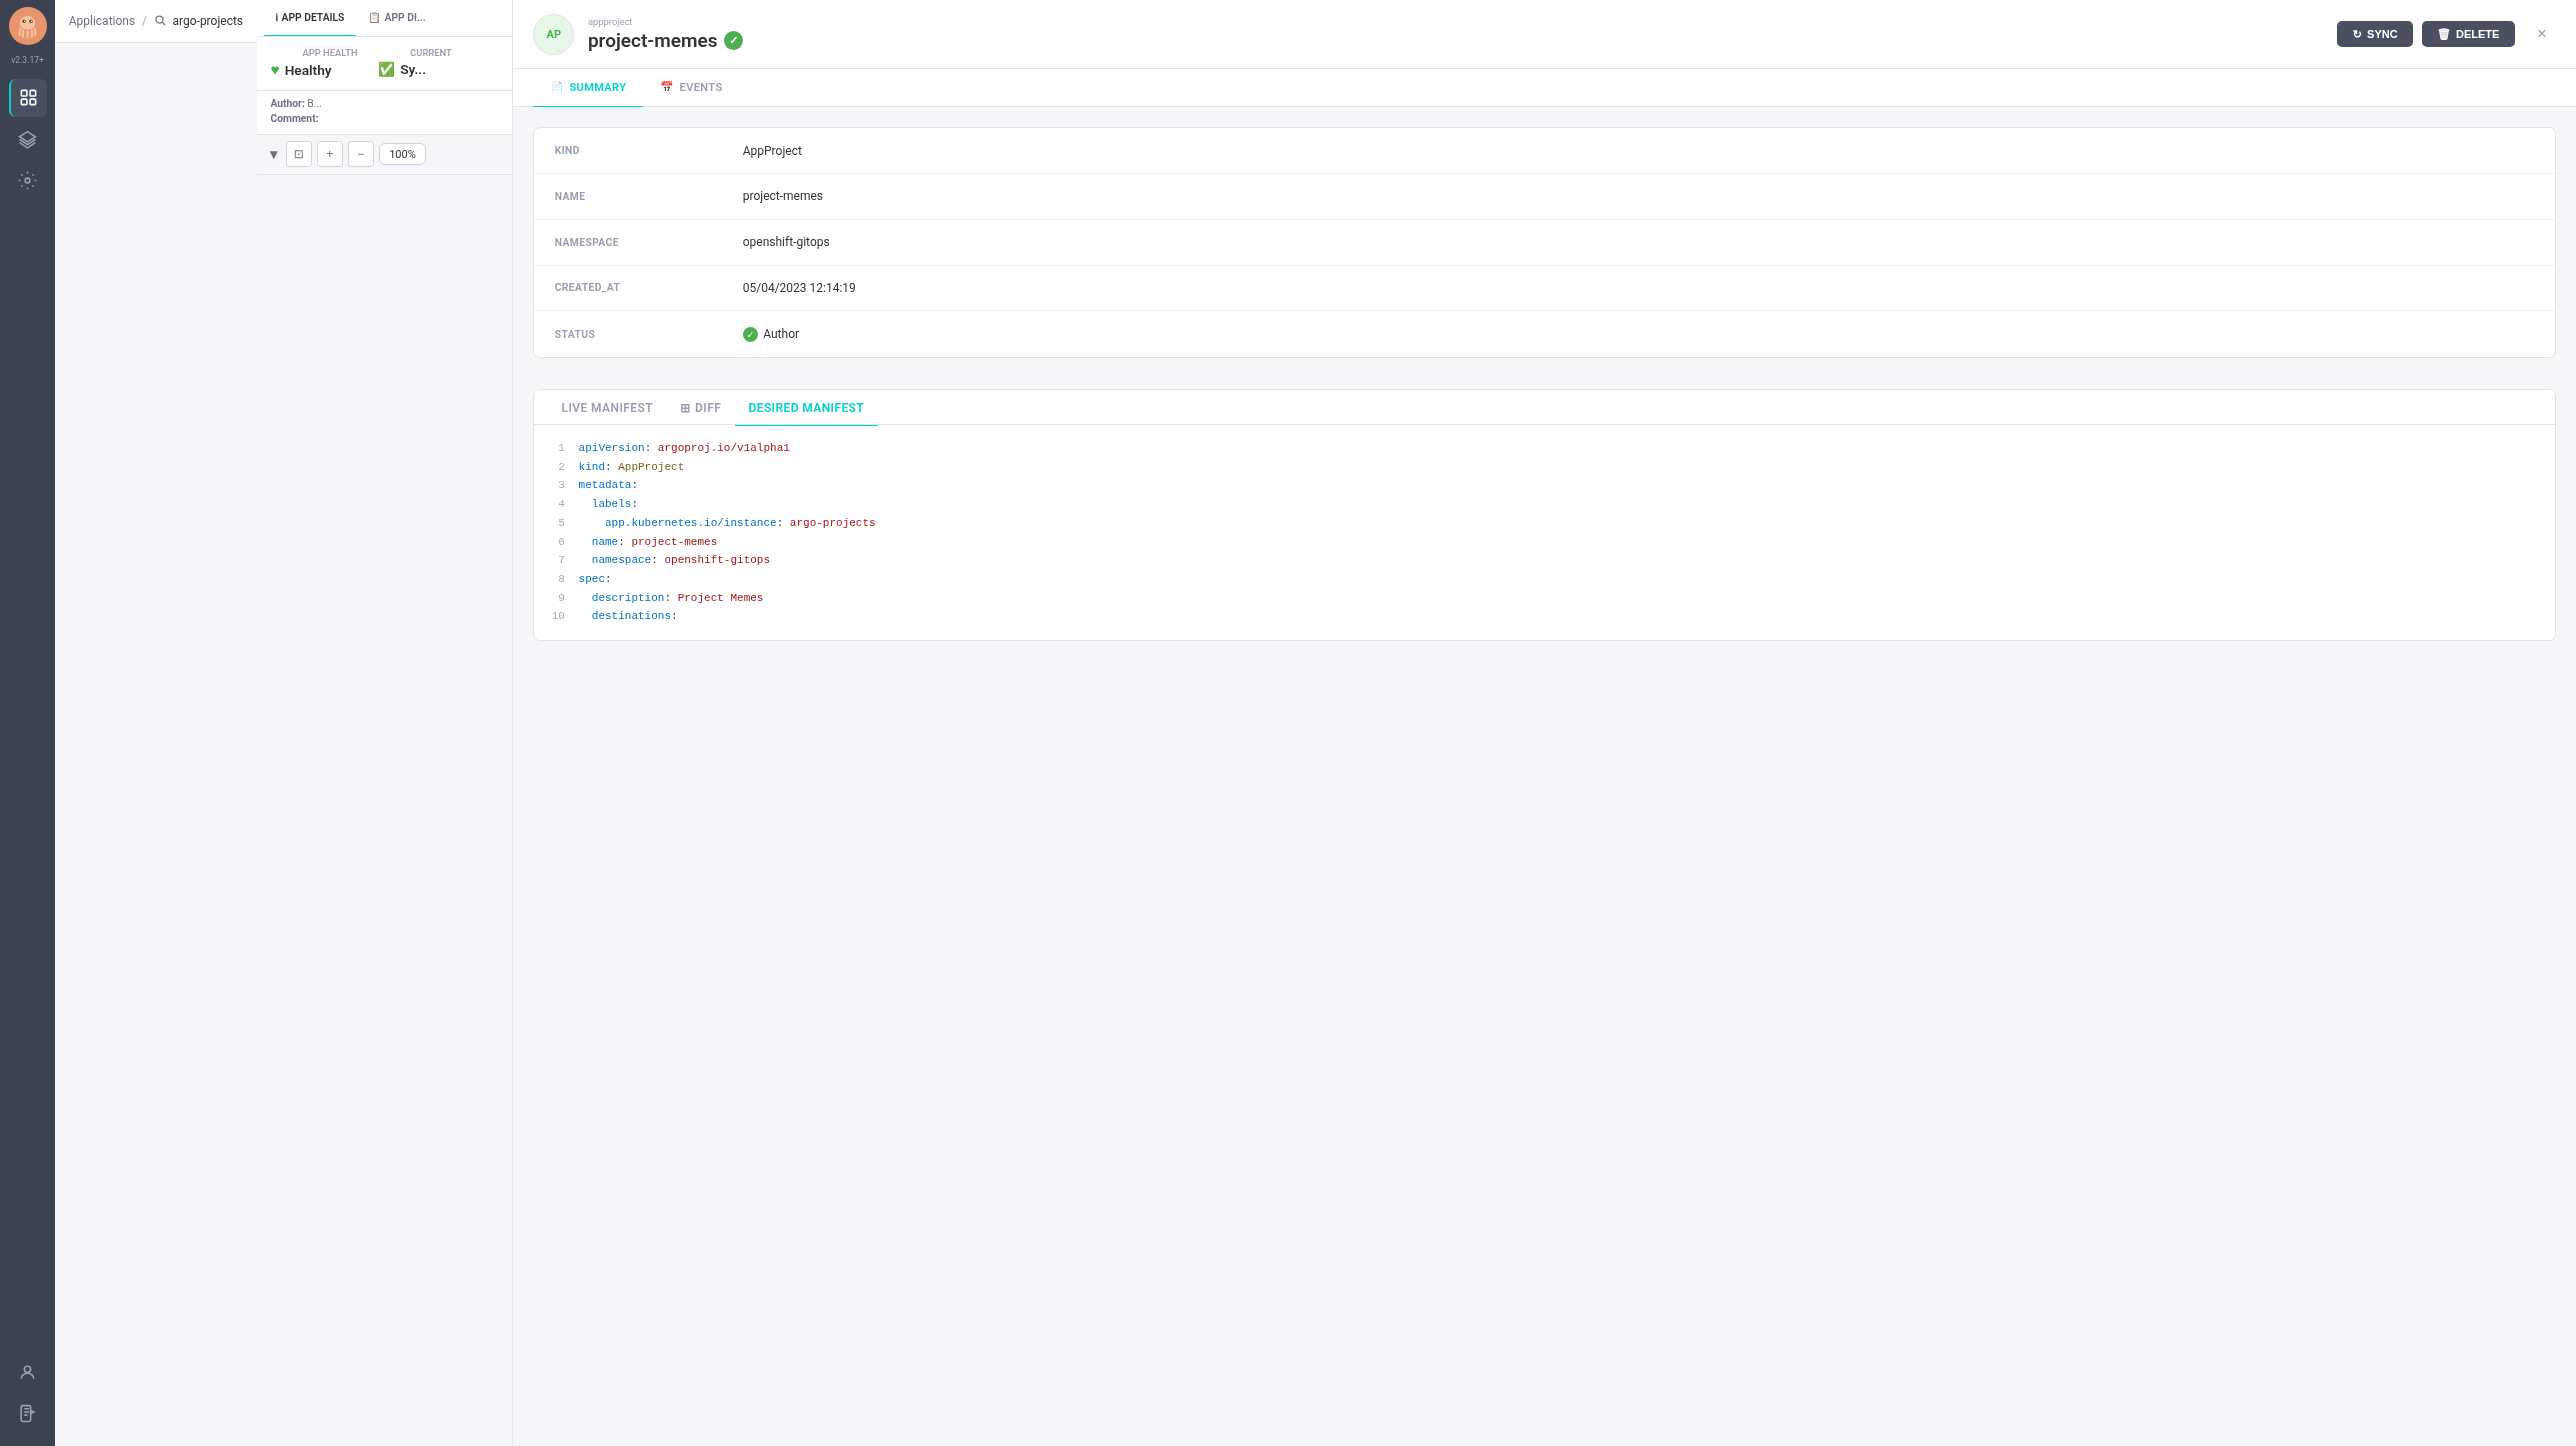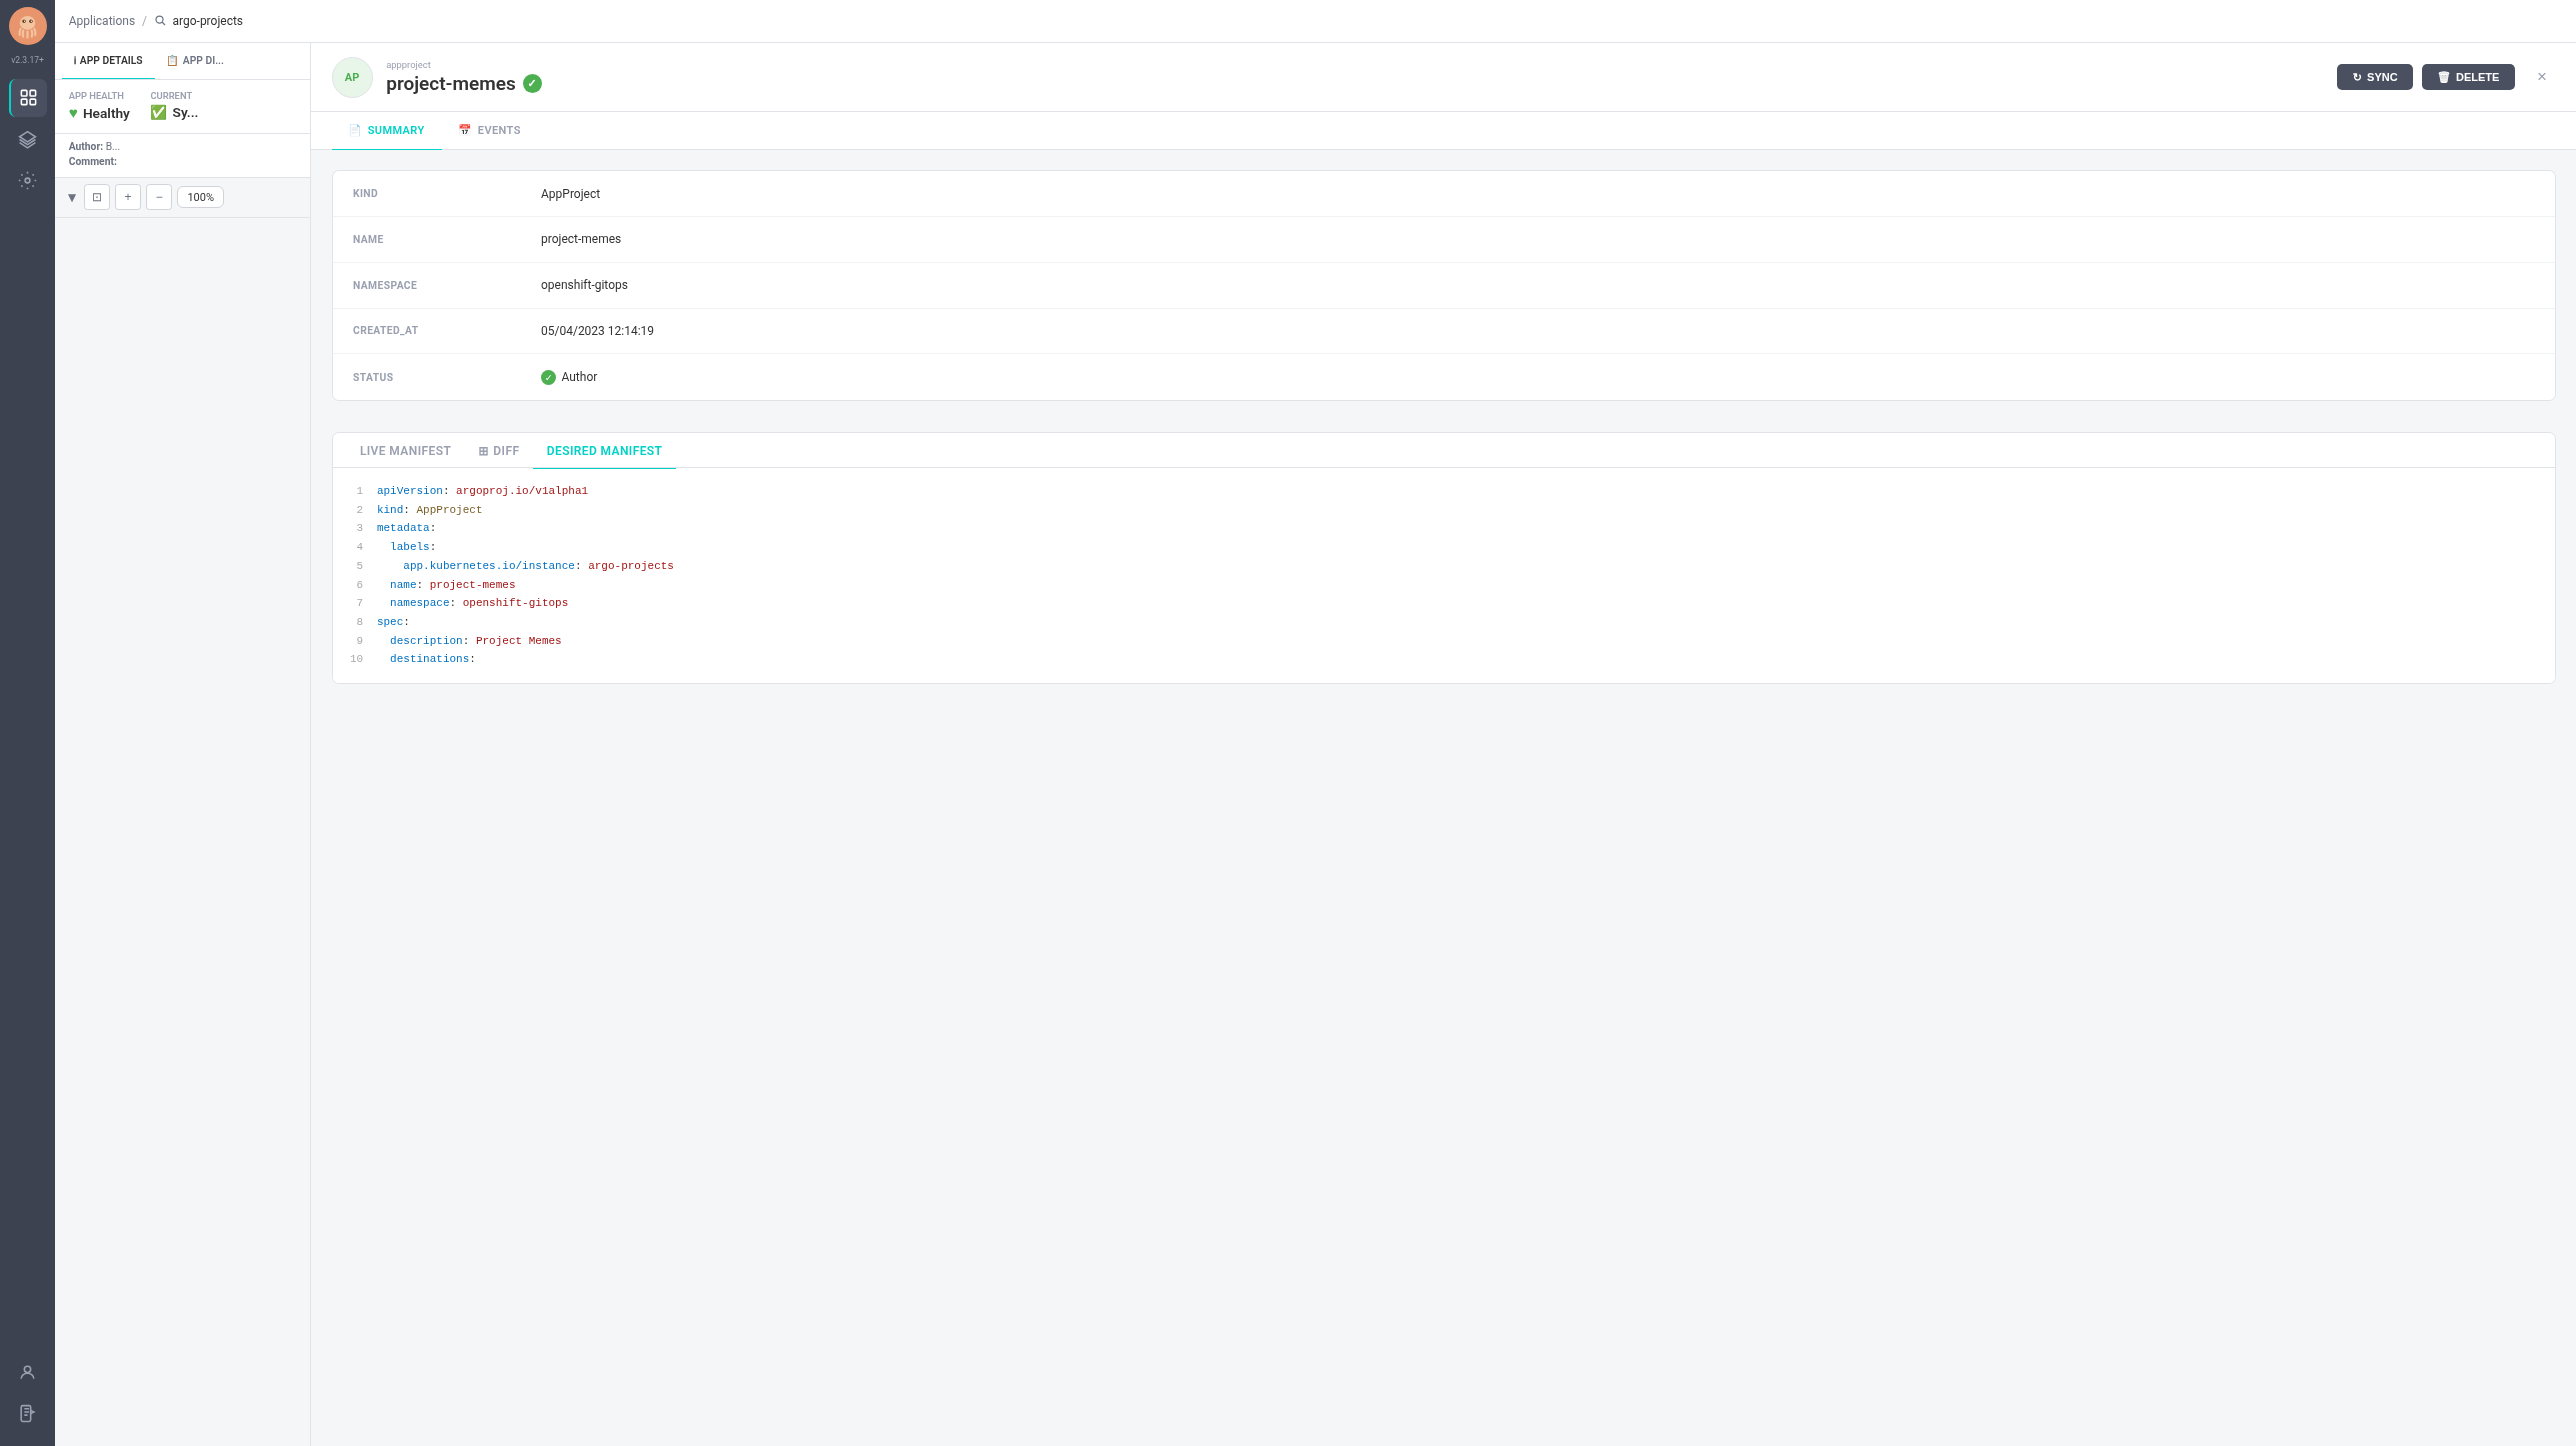--- a/index.html
+++ b/index.html
@@ -71,21 +71,21 @@
       flex-direction: column;
       align-items: center;
       gap: 3.4px;
       padding-bottom: 6.8px;
     }
 
     
     .main {
       flex: 1;
       display: flex;
-      flex-direction: column;
+      flex-direction: row;
       overflow: hidden;
     }
 
     
     .topbar {
       background: #fff;
       height: 43px;
       display: flex;
       align-items: center;
       padding: 0 13.7px;
@@ -161,20 +161,21 @@
       display: flex;
       gap: 20.5px;
     }
     .status-item label {
       font-size: 9.4px;
       color: #9aa0b0;
       font-weight: 600;
       text-transform: uppercase;
       display: block;
       margin-bottom: 3.4px;
+      margin-left: 32px;
     }
     .status-item .value {
       font-size: 13.7px;
       font-weight: 600;
       color: #333;
       display: flex;
       align-items: center;
       gap: 5.1px;
     }
     .heart { color: #4caf50; font-size: 15.4px; }

